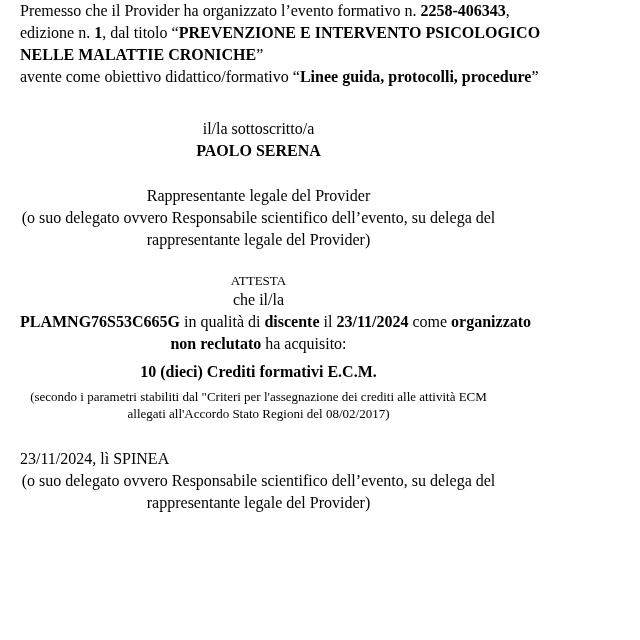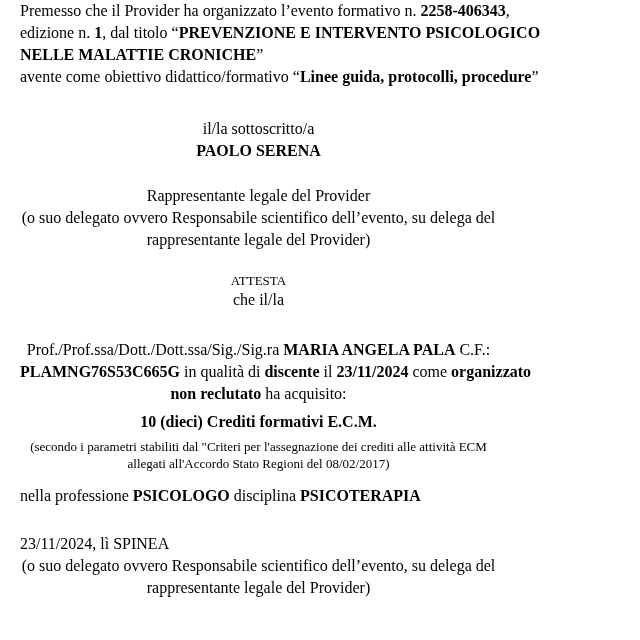--- a/index.html
+++ b/index.html
@@ -51,28 +51,26 @@
   <div class="line c gap-sottoscritto">il/la sottoscritto/a</div>
   <div class="line c b">PAOLO SERENA</div>
 
   <div class="line c gap-ruolo">Rappresentante legale del Provider</div>
   <div class="line c">(o suo delegato ovvero Responsabile scientifico dell’evento, su delega del</div>
   <div class="line c">rappresentante legale del Provider)</div>
 
   <div class="line c small gap-attesta">ATTESTA</div>
   <div class="line c">che il/la</div>
 
-  <div class="line c gap-discente"><span>Prof./Prof.ssa/Dott./Dott.ssa/Sig./Sig.ra </span><span class="b">MARIA ANGELA PALA</span><span> C.F.:</span></div>
   <div class="line c"><span class="b">PLAMNG76S53C665G</span><span> in qualità di </span><span class="b">discente</span><span> il </span><span class="b">23/11/2024</span><span> come </span><span class="b">organizzato</span></div>
   <div class="line c"><span class="b">non reclutato</span><span> ha acquisito:</span></div>
 
   <div class="line c b gap-crediti">10 (dieci) Crediti formativi E.C.M.</div>
   <div class="line c small gap-note">(secondo i parametri stabiliti dal "Criteri per l'assegnazione dei crediti alle attività ECM</div>
   <div class="line c small">allegati all'Accordo Stato Regioni del 08/02/2017)</div>
 
-  <div class="line gap-professione"><span>nella professione </span><span class="b">PSICOLOGO</span><span> disciplina </span><span class="b">PSICOTERAPIA</span></div>
 
   <div class="line gap-data">23/11/2024, lì SPINEA</div>
 
   <div class="line c">(o suo delegato ovvero Responsabile scientifico dell’evento, su delega del</div>
   <div class="line c">rappresentante legale del Provider)</div>
 
 </div>
 
 </body></html>

